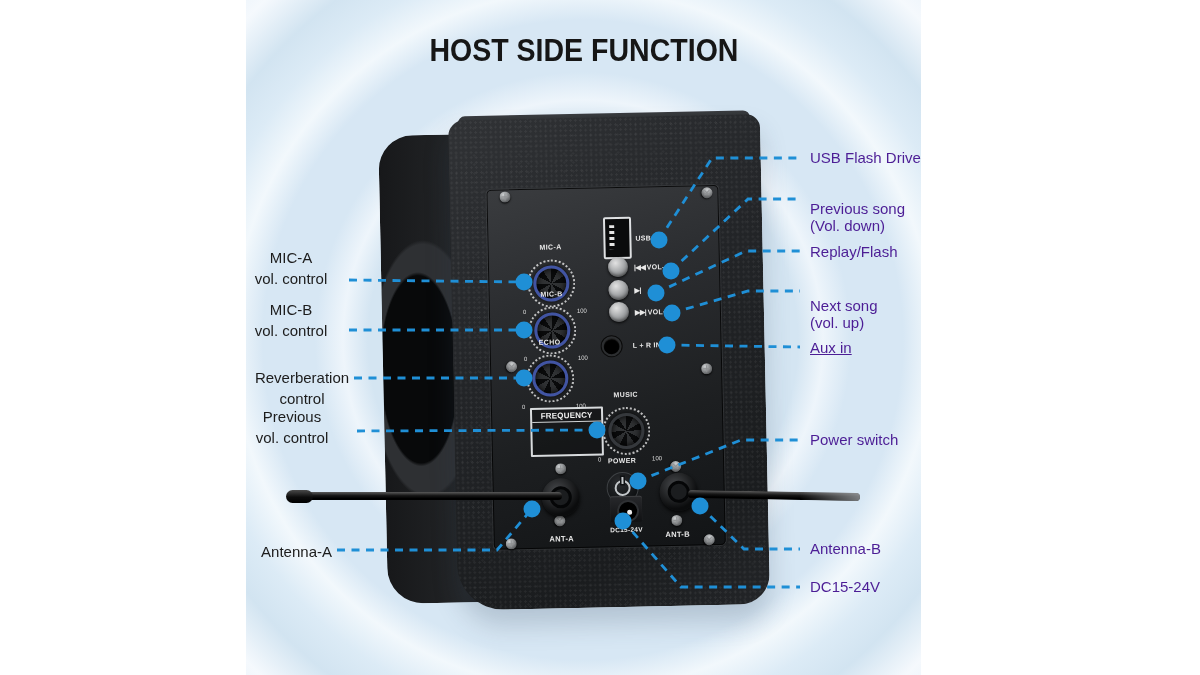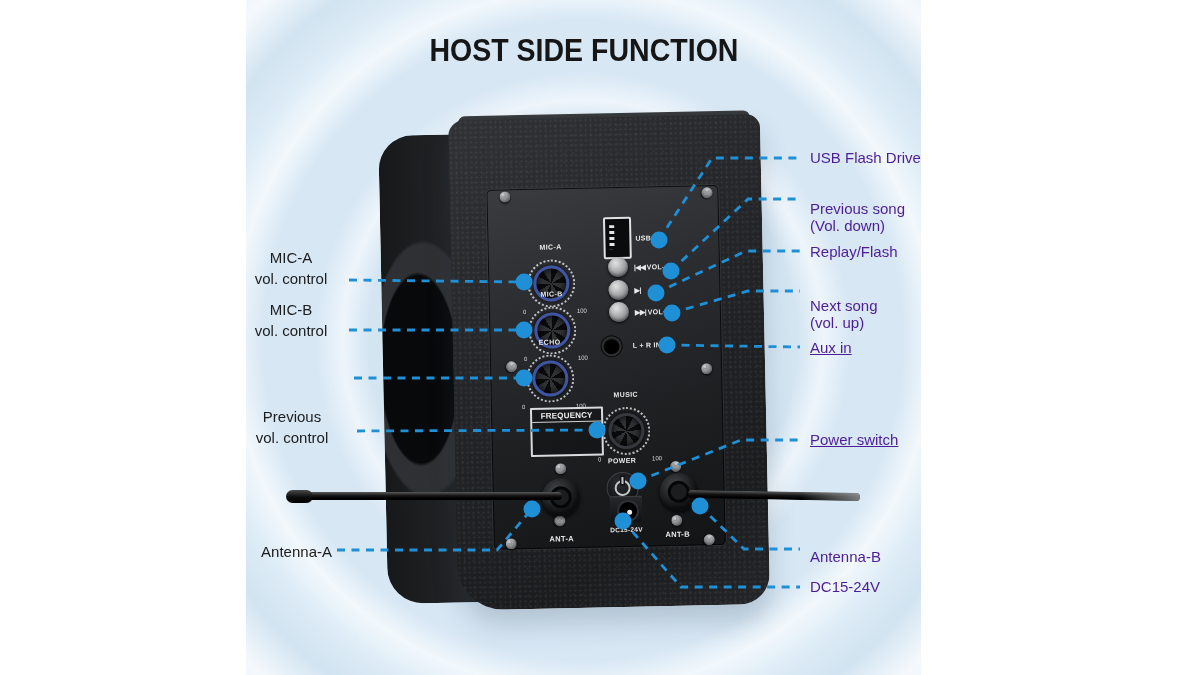--- a/index.html
+++ b/index.html
@@ -268,20 +268,24 @@
   </svg>
 
   <div class="lcall" style="left:236px;top:247px;width:110px;">
     <div>MIC-A</div>
     <div>vol. control</div>
   </div>
   <div class="lcall" style="left:236px;top:299px;width:110px;">
     <div>MIC-B</div>
     <div>vol. control</div>
   </div>
+  <div class="lcall" style="left:242px;top:367px;width:120px;">
+    <div>Reverberation</div>
+    <div>control</div>
+  </div>
   <div class="lcall" style="left:237px;top:406px;width:110px;">
     <div>Previous</div>
     <div>vol. control</div>
   </div>
   <div class="lcall right-align" style="left:232px;top:541px;width:100px;">
     <div>Antenna-A</div>
   </div>
 
   <div class="rcall" style="top:149px;">
     <div>USB Flash Drive</div>
@@ -293,23 +297,23 @@
   <div class="rcall" style="top:243px;">
     <div>Replay/Flash</div>
   </div>
   <div class="rcall" style="top:283px;margin-top:14px;">
     <div>Next song</div>
     <div>(vol. up)</div>
   </div>
   <div class="rcall" style="top:339px;text-decoration:underline;">
     <div>Aux in</div>
   </div>
-  <div class="rcall" style="top:431px;text-decoration:underline;">
+  <div class="rcall" style="top:431px;">
     <div>Power switch</div>
   </div>
-  <div class="rcall" style="top:540px;margin-top:8px;">
+  <div class="rcall" style="top:540px;">
     <div>Antenna-B</div>
   </div>
   <div class="rcall" style="top:578px;">
     <div>DC15-24V</div>
   </div>
 
 </div>
 
 </body></html>

